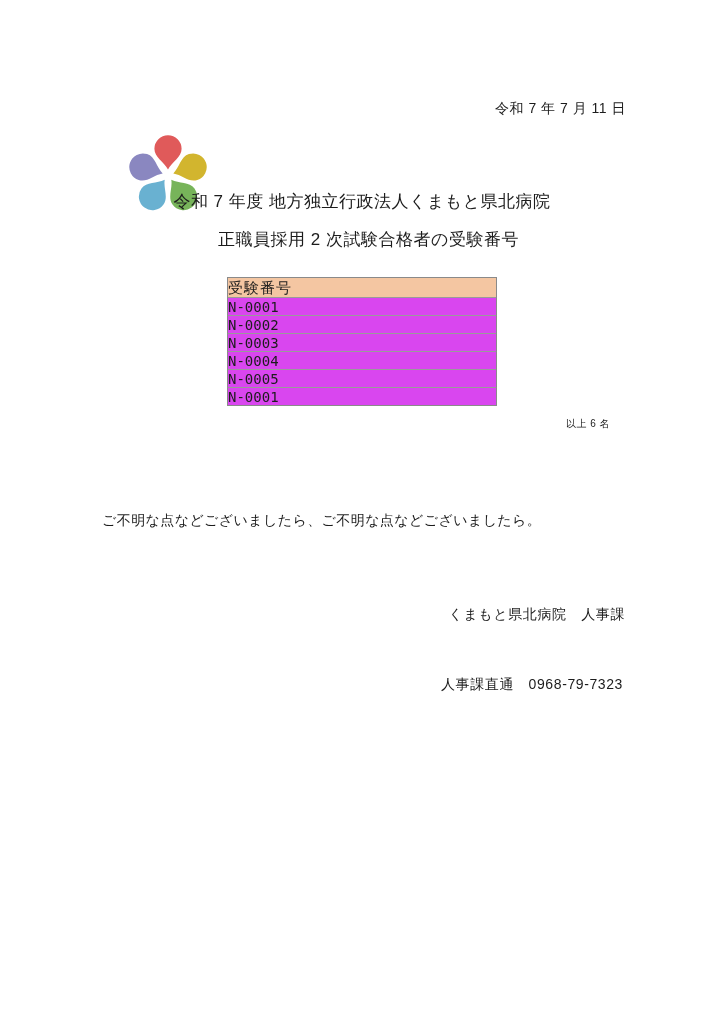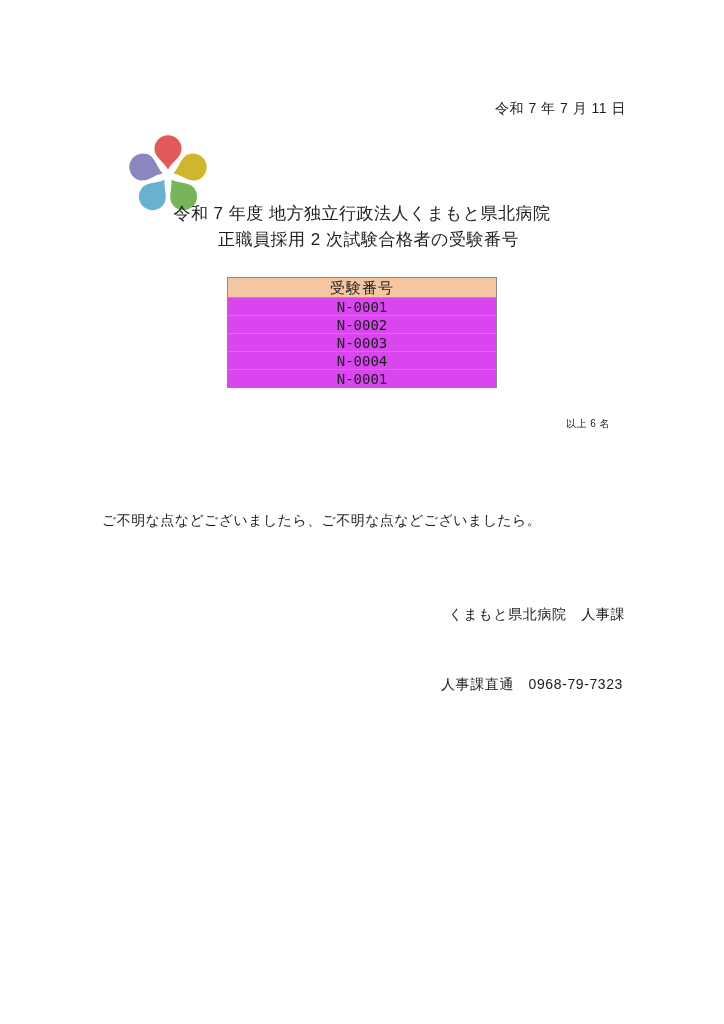--- a/index.html
+++ b/index.html
@@ -29,31 +29,31 @@
   }
   .logo-wrap svg { width: 100%; height: 100%; display: block; }
 
   .title-line1, .title-line2 {
     left: 0;
     width: 724px;
     text-align: center;
     font-size: 17px;
     letter-spacing: 0.5px;
   }
-  .title-line1 { top: 190px; margin-top: 12px; }
+  .title-line1 { top: 190px; }
   .title-line2 { top: 228px; padding-left: 13px; }
 
   .exam-table {
     position: absolute;
     top: 277px;
     left: 227px;
     width: 270px;
     border: 1px solid #8a8a8a;
     font-size: 15px;
-    text-align: center;
+    text-align: left;
   }
   .exam-table .thead {
     height: 19px;
     line-height: 19px;
     letter-spacing: 1px;
     background: #f4c6a2;
   }
   .exam-table .trow {
     height: 18px;
     line-height: 18px;
@@ -109,20 +109,21 @@
 <div class="abs title-line1">令和 7 年度 地方独立行政法人くまもと県北病院</div>
 
 <div class="abs title-line2">正職員採用 2 次試験合格者の受験番号</div>
 
 <div class="exam-table">
   <div class="thead" style="background: rgb(244, 198, 162);">受験番号</div>
   <div class="trow">N-0001</div>
   <div class="trow">N-0002</div>
   <div class="trow">N-0003</div>
   <div class="trow">N-0004</div>
+  <div class="trow">N-0005</div>
   <div class="trow">N-0001</div>
 </div>
 
 <div class="abs summary-line">以上 6 名</div>
 
 <div class="abs note-line">ご不明な点などございましたら、ご不明な点などございましたら。</div>
 
 <div class="abs sig-line1">くまもと県北病院　人事課</div>
 
 <div class="abs sig-line2">人事課直通　0968-79-7323</div>

